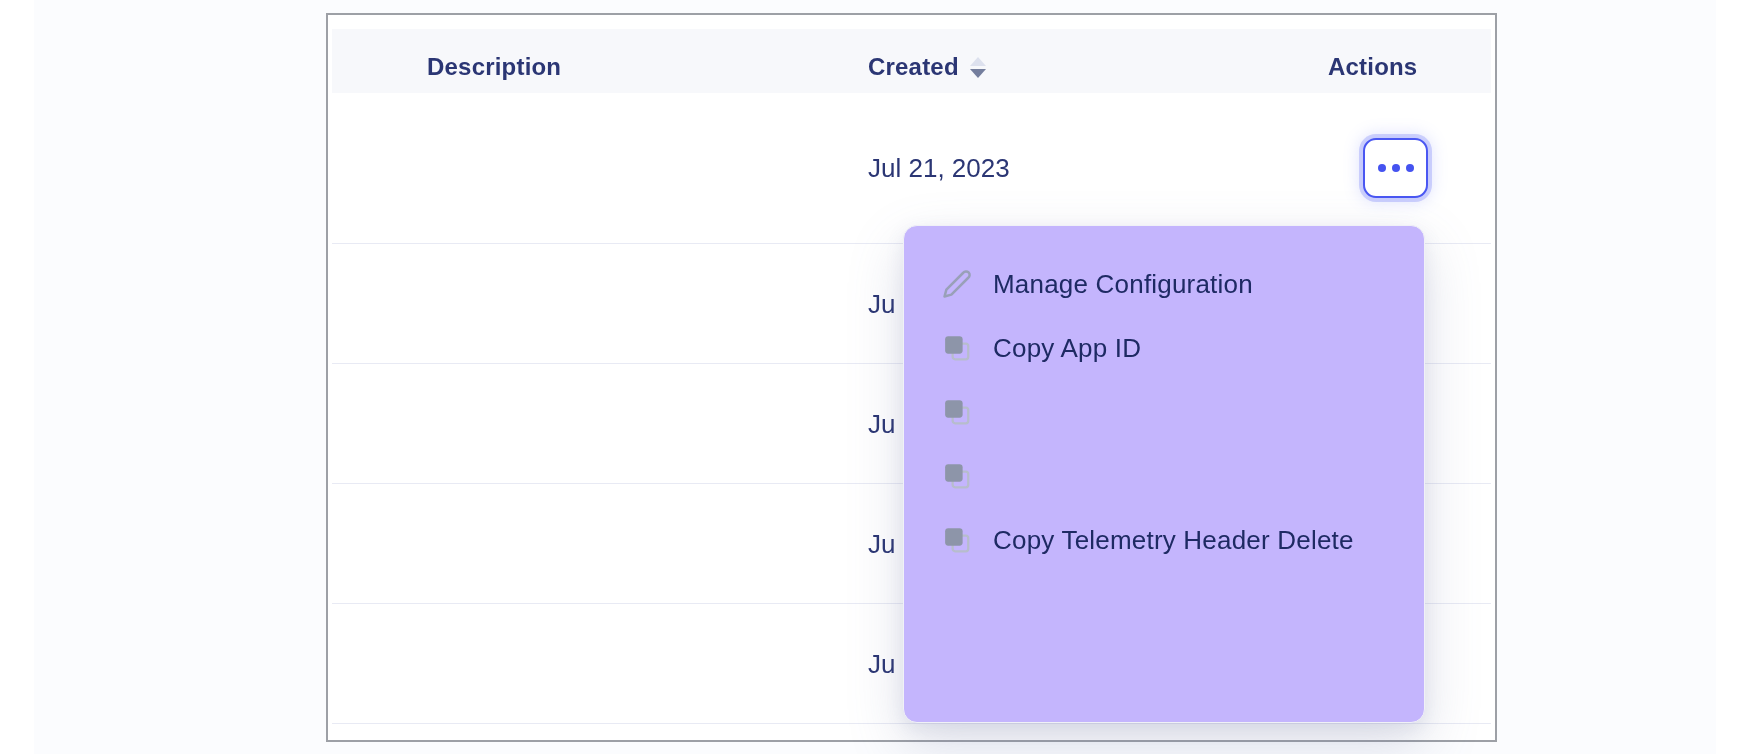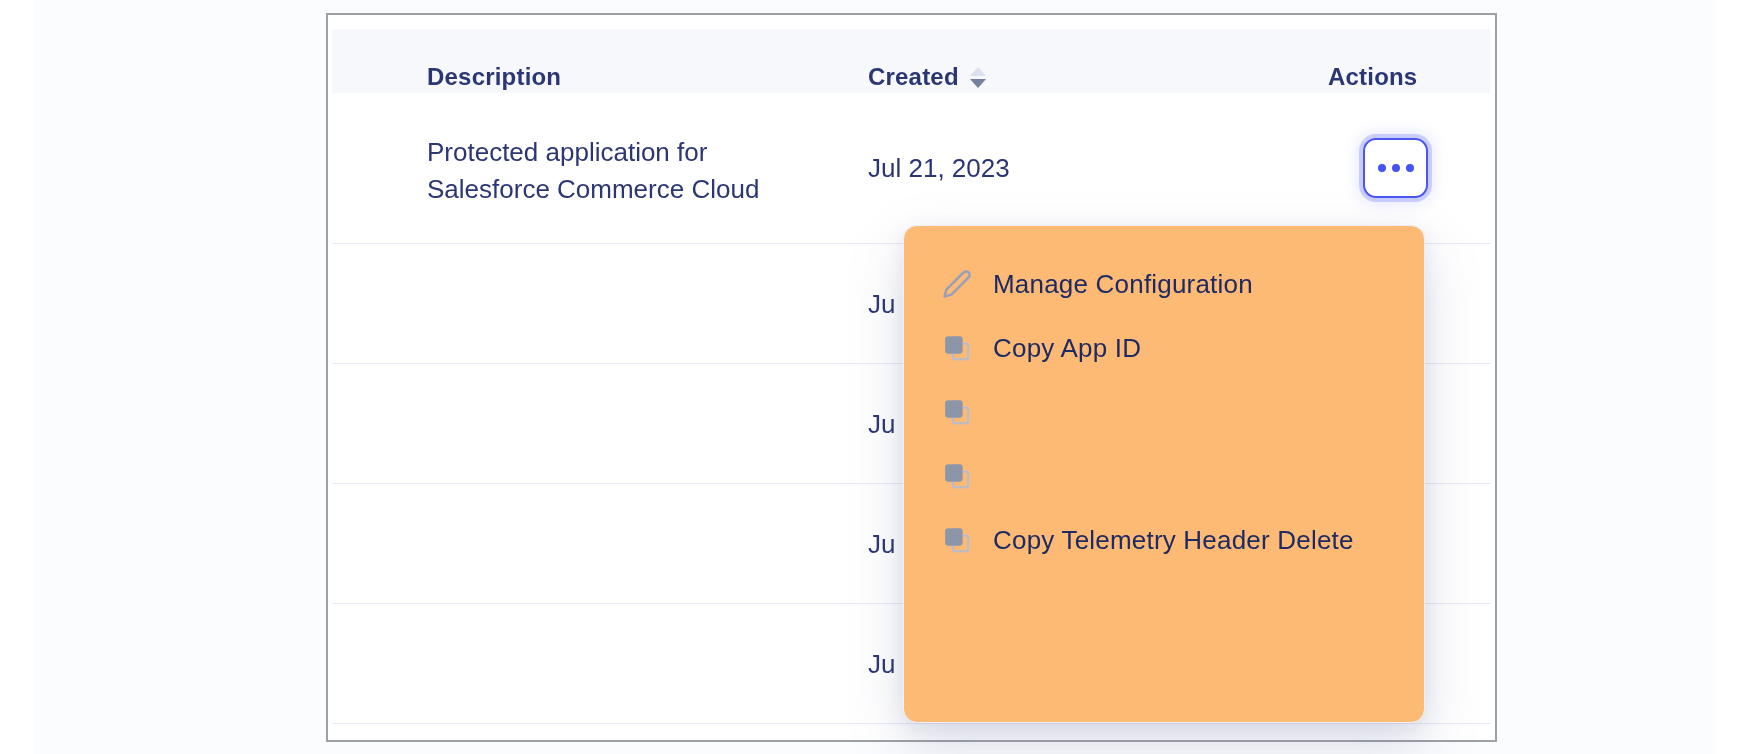--- a/index.html
+++ b/index.html
@@ -20,21 +20,21 @@
     position:absolute;left:326px;top:13px;width:1171px;height:729px;
     background:#ffffff;border:2px solid #9da0a6;box-sizing:border-box;
   }
   .table{
     position:absolute;left:4px;top:14px;right:4px;
   }
   .thead{
     position:relative;height:64px;background:#f7f8fb;
   }
   .th{
-    position:absolute;top:16px;height:64px;display:flex;align-items:center;
+    position:absolute;top:6px;height:64px;display:flex;align-items:center;
     color:#2b3674;font-size:24px;font-weight:bold;letter-spacing:.2px;
   }
   .th-desc{left:95px;}
   .th-created{left:536px;justify-content:center;}
   .th-actions{left:996px;justify-content:flex-end;}
   .sort-wrap{display:inline-flex;flex-direction:column;align-items:center;margin-left:11px;gap:3px;}
   .tri{width:0;height:0;border-left:8px solid transparent;border-right:8px solid transparent;}
   .tri-up{border-bottom:9px solid #dde1ee;}
   .tri-down{border-top:9px solid #747e9d;}
   .trow{
@@ -56,21 +56,21 @@
     width:65px;height:60px;background:#ffffff;
     border:2px solid #4a57f2;border-radius:13px;
     box-shadow:0 0 0 4px rgba(116,127,250,.30), 0 0 16px 4px rgba(116,127,250,.22);
     display:flex;align-items:center;justify-content:center;gap:6px;
     cursor:pointer;box-sizing:border-box;
   }
   .dot{width:8px;height:8px;border-radius:50%;background:#4553f0;}
   
   .menu{
     position:absolute;left:903px;top:225px;width:522px;height:498px;
-    background:#fdba74;border:1px solid #f0f1f7;border-radius:14px;
+    background:#c4b5fd;border:1px solid #f0f1f7;border-radius:14px;
     box-shadow:0 22px 55px rgba(103,112,160,.22), 0 6px 18px rgba(103,112,160,.12);
     box-sizing:border-box;padding:26px 0 24px 0;z-index:10;
   }
   .menu-item{
     height:64px;display:flex;align-items:center;padding-left:38px;gap:21px;
     cursor:pointer;
   }
   .menu-item .mi-icon{width:30px;height:30px;flex:0 0 30px;display:flex;align-items:center;justify-content:center;}
   .menu-item .mi-label{
     color:#1e2a63;font-size:26px;font-weight:500;letter-spacing:.2px;white-space:nowrap;
@@ -95,24 +95,20 @@
             <span class="tri tri-up"></span>
             <span class="tri tri-down"></span>
           </span>
         </div>
         <div class="th th-actions">
           <span>Actions</span>
         </div>
       </div>
 
       <div class="trow r1">
-        <div class="cell-desc">
-          <div>Protected application for</div>
-          <div>Salesforce Commerce Cloud</div>
-        </div>
         <div class="cell-created">Jul 21, 2023</div>
         <div class="dots-btn">
           <span class="dot"></span>
           <span class="dot"></span>
           <span class="dot"></span>
         </div>
       </div>
 
       <div class="trow rn">
         <div class="cell-created">Ju</div>

